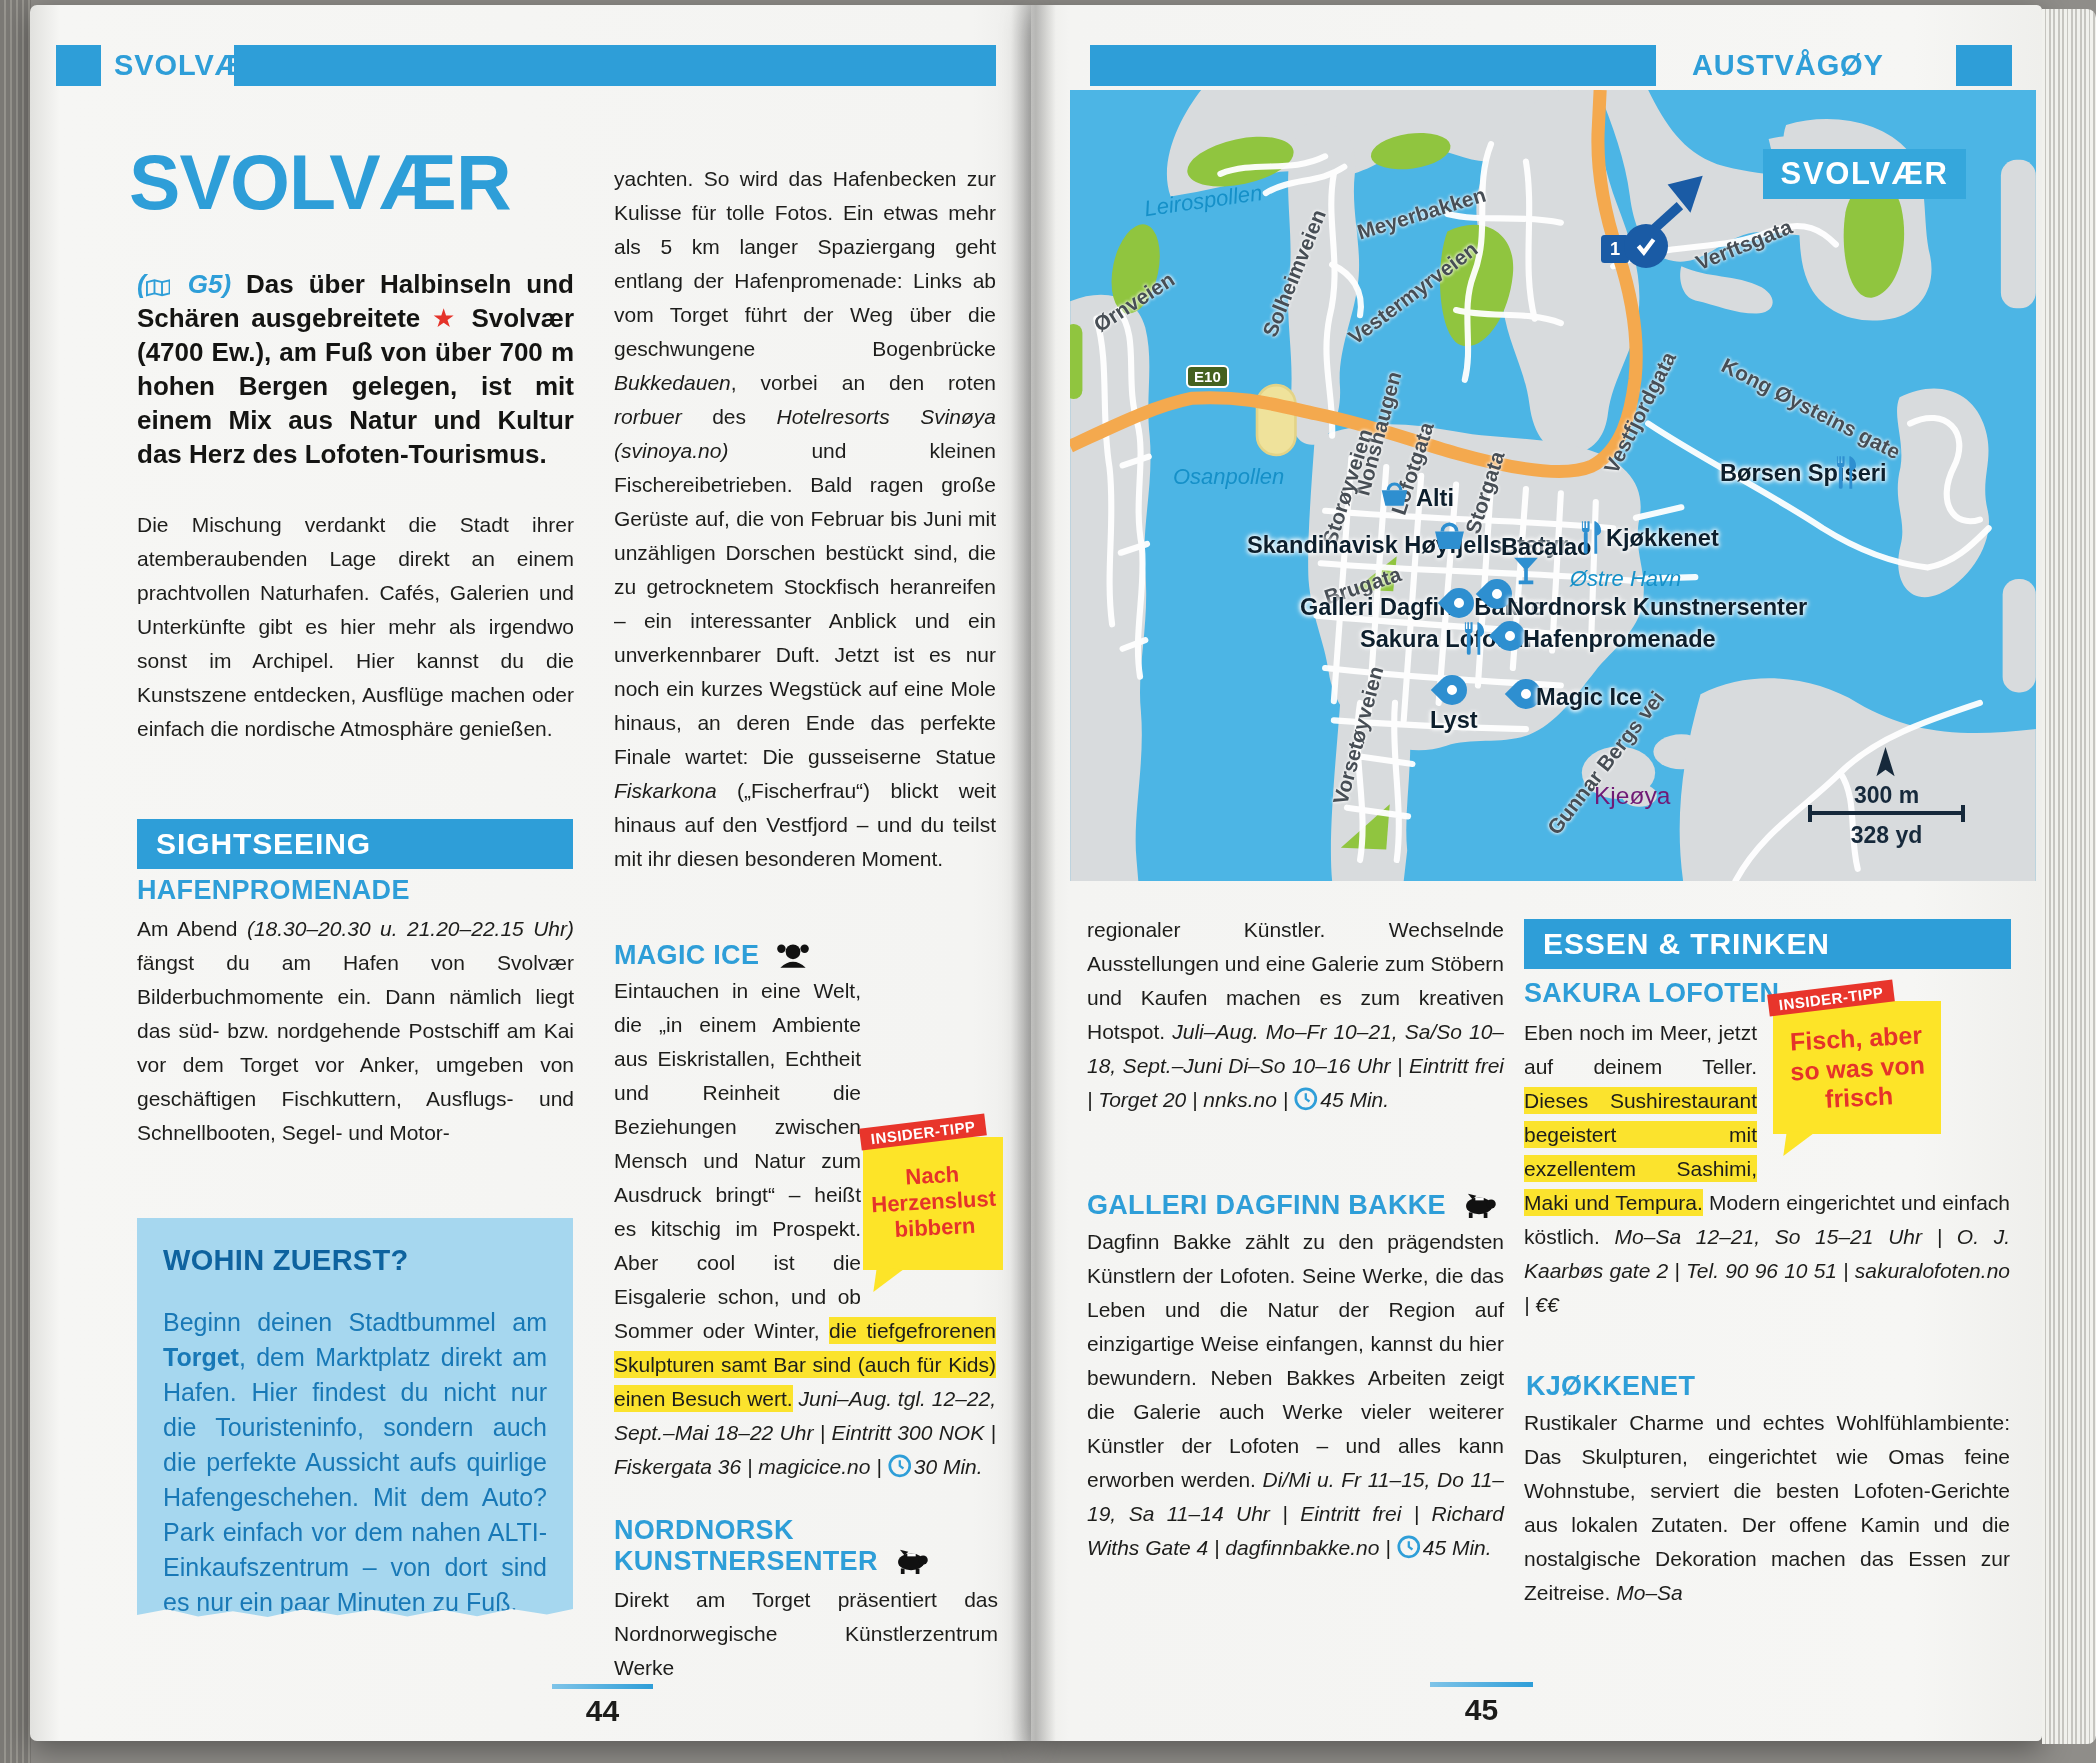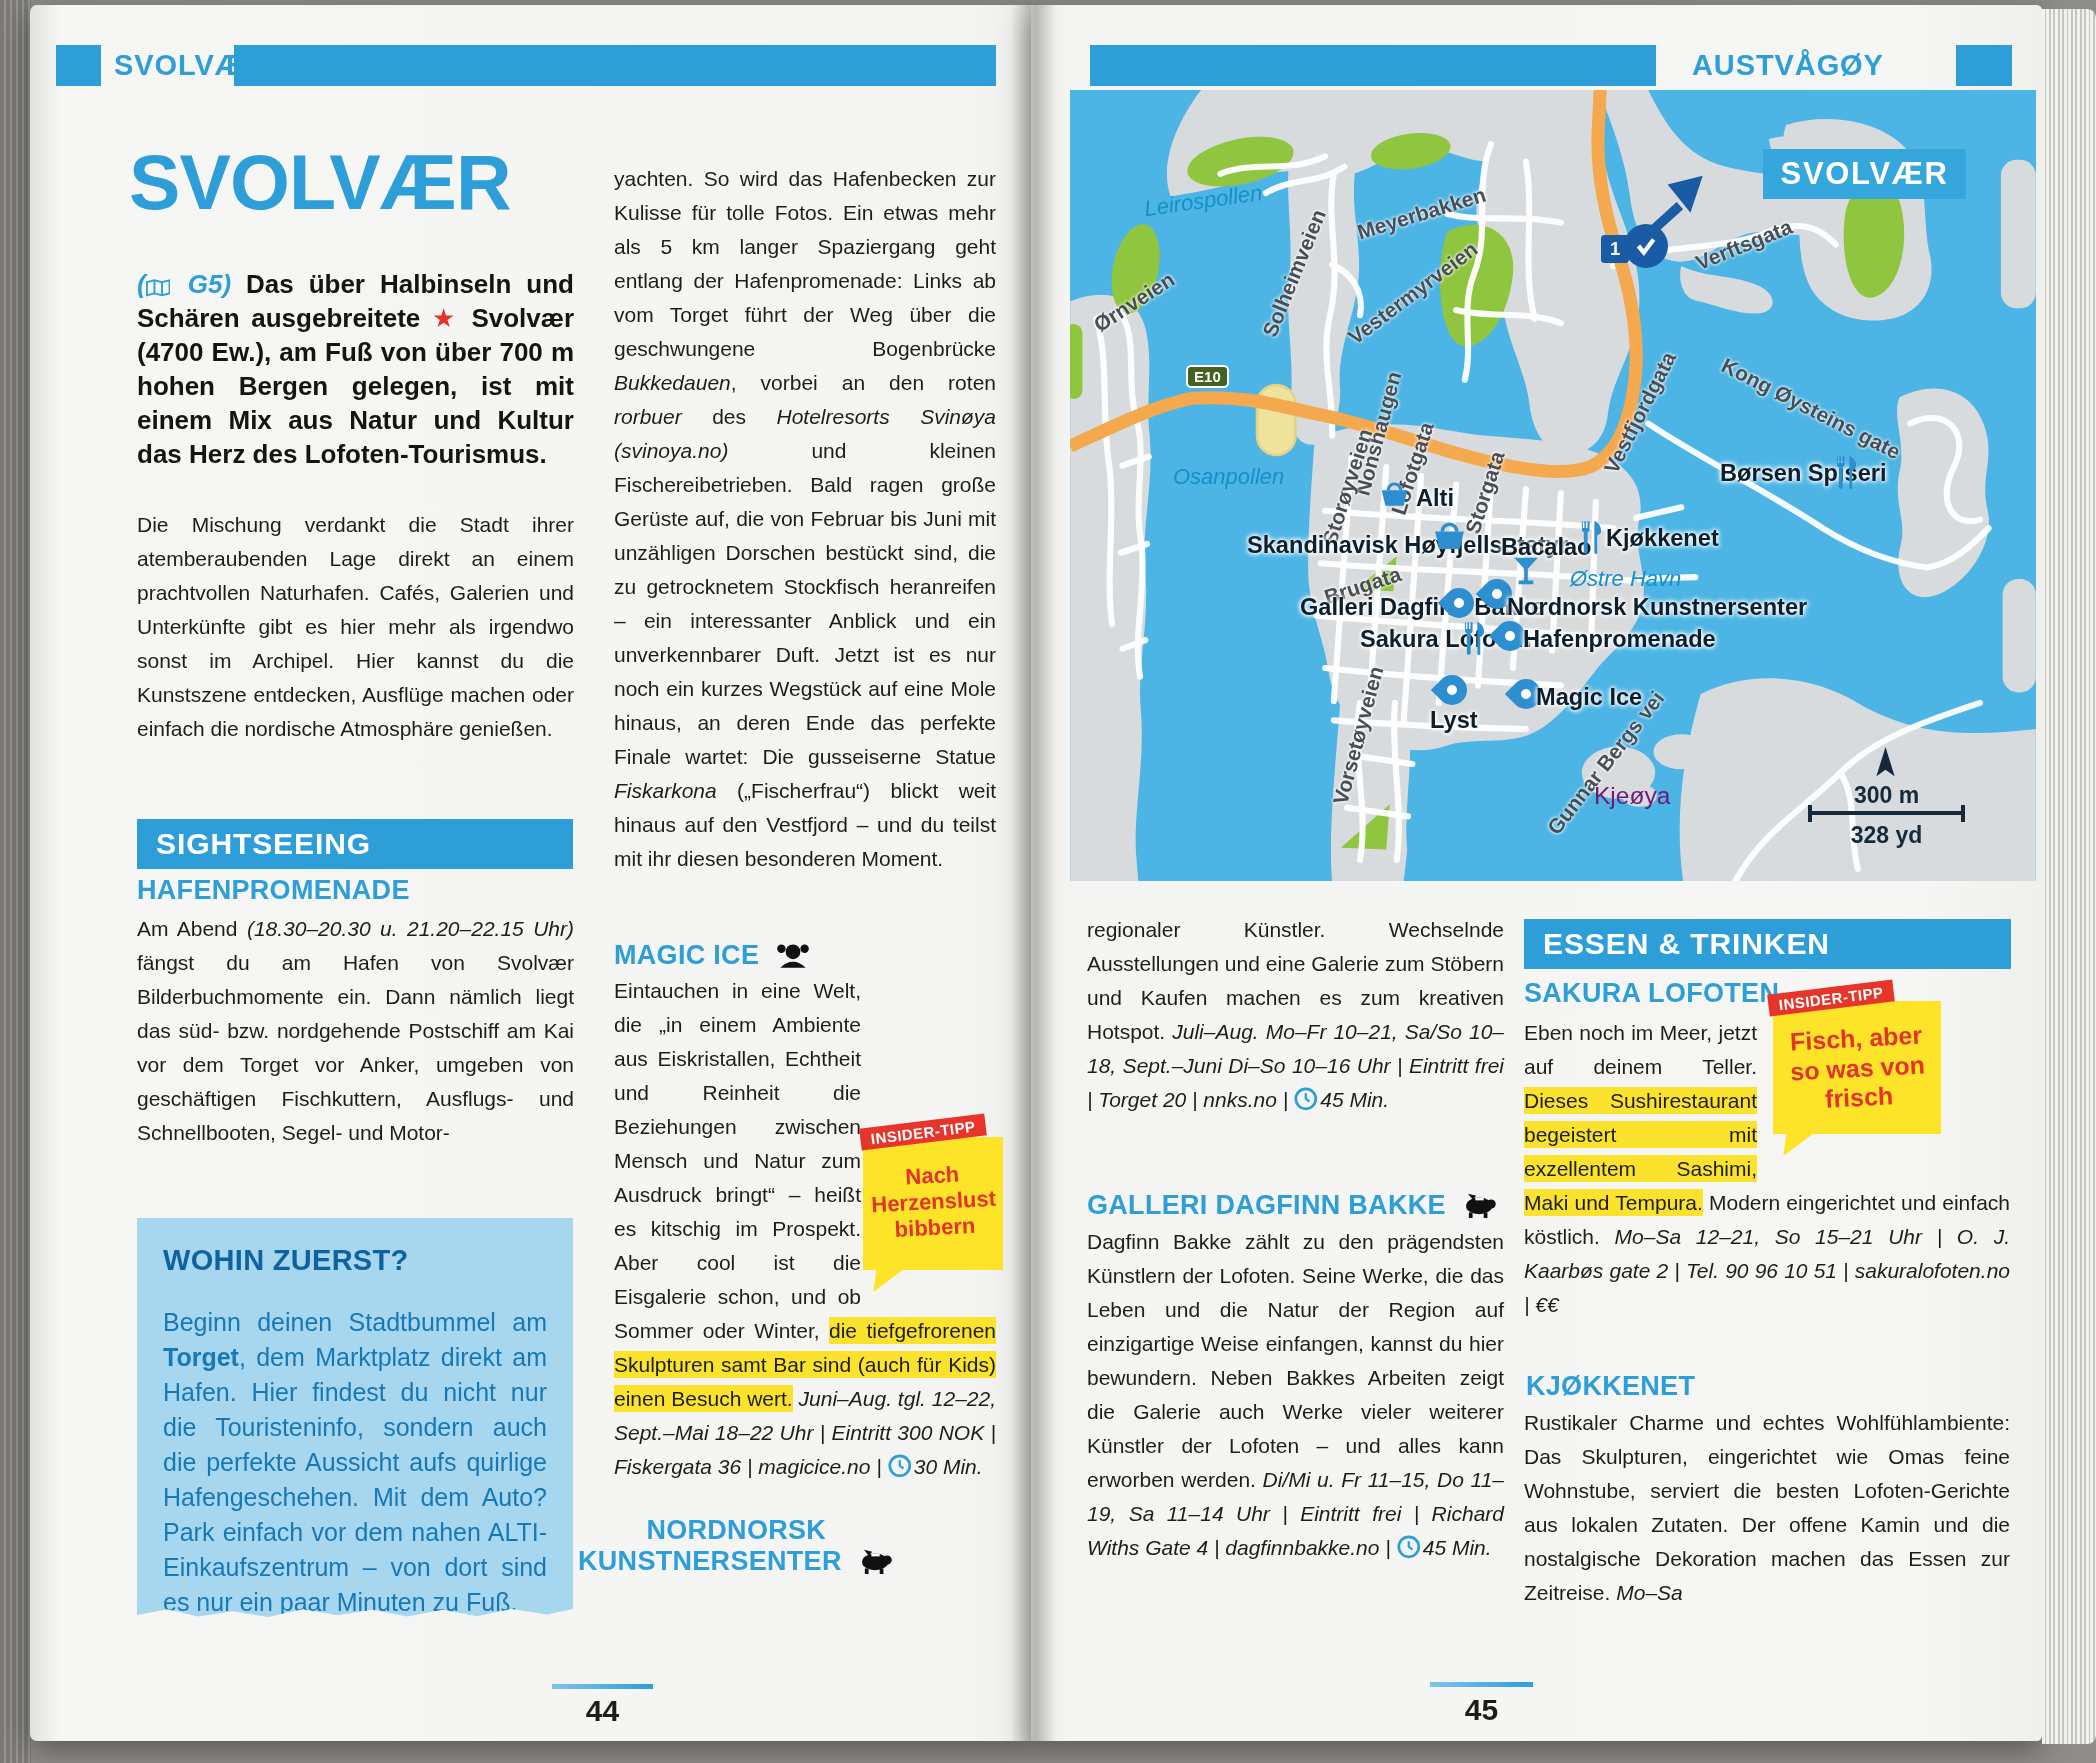--- a/index.html
+++ b/index.html
@@ -126,33 +126,34 @@
         <circle cx="13" cy="13" r="11" stroke-width="3"></circle>
         <path d="M13 7 v6 l4 3" stroke-width="2.5"></path>
       </svg><span><span class="i">30 Min.</span></span>
   </p>
 
   <div class="bubble" style="left:863px;top:1137px;width:140px;height:133px;">
     <div class="tab" style="top:-15.7px;left:-3.5px;">INSIDER-TIPP</div>
     <div class="btext" style="padding-top:26px;font-size:22px;">Nach Herzenslust bibbern</div>
   </div>
 
-  <div class="abs sub" style="left:578px;top:1515px;text-align:center;">
+  <div class="abs sub" style="left:614px;top:1515px;">
     <div>NORDNORSK</div>
     <div><span>KUNSTNERSENTER</span>
       <svg width="38" height="26" viewBox="0 0 40 28" fill="#111" style="vertical-align:-4.4px;margin-left:7px;">
           <ellipse cx="19" cy="15" rx="14" ry="9"></ellipse>
           <circle cx="32" cy="13" r="5"></circle>
           <rect x="8" y="22" width="4" height="6"></rect>
           <rect x="24" y="22" width="4" height="6"></rect>
           <path d="M12 8 l-5 -6 l9 2 z"></path>
           <rect x="15" y="6" width="9" height="3" fill="#fff"></rect>
         </svg>
     </div>
   </div>
+  <p class="abs body" style="left:614px;top:1583px;width:384px;">Direkt am Torget präsentiert das Nordnorwegische Künstlerzentrum Werke</p>
 
   <div class="abs bluebar" style="left:1090px;top:45px;width:566px;height:41px;"></div>
   <div class="abs pagehead" style="left:1692px;top:49px;">AUSTVÅGØY</div>
   <div class="abs bluebar" style="left:1956px;top:45px;width:56px;height:41px;"></div>
 
   <div class="map">
     <svg width="966" height="791" viewBox="0 0 1106 906" style="position:absolute;left:0;top:0;">
       <rect width="1106" height="906" fill="#4cb5e5"></rect>
       <g fill="#d8dbdd">
         <path d="M115,122 C100,80 128,28 150,0 L560,0 C546,26 530,60 500,76 C470,92 440,70 410,66 C380,62 358,86 324,96 C290,106 264,86 230,96 C196,106 154,116 115,122 Z"></path>

